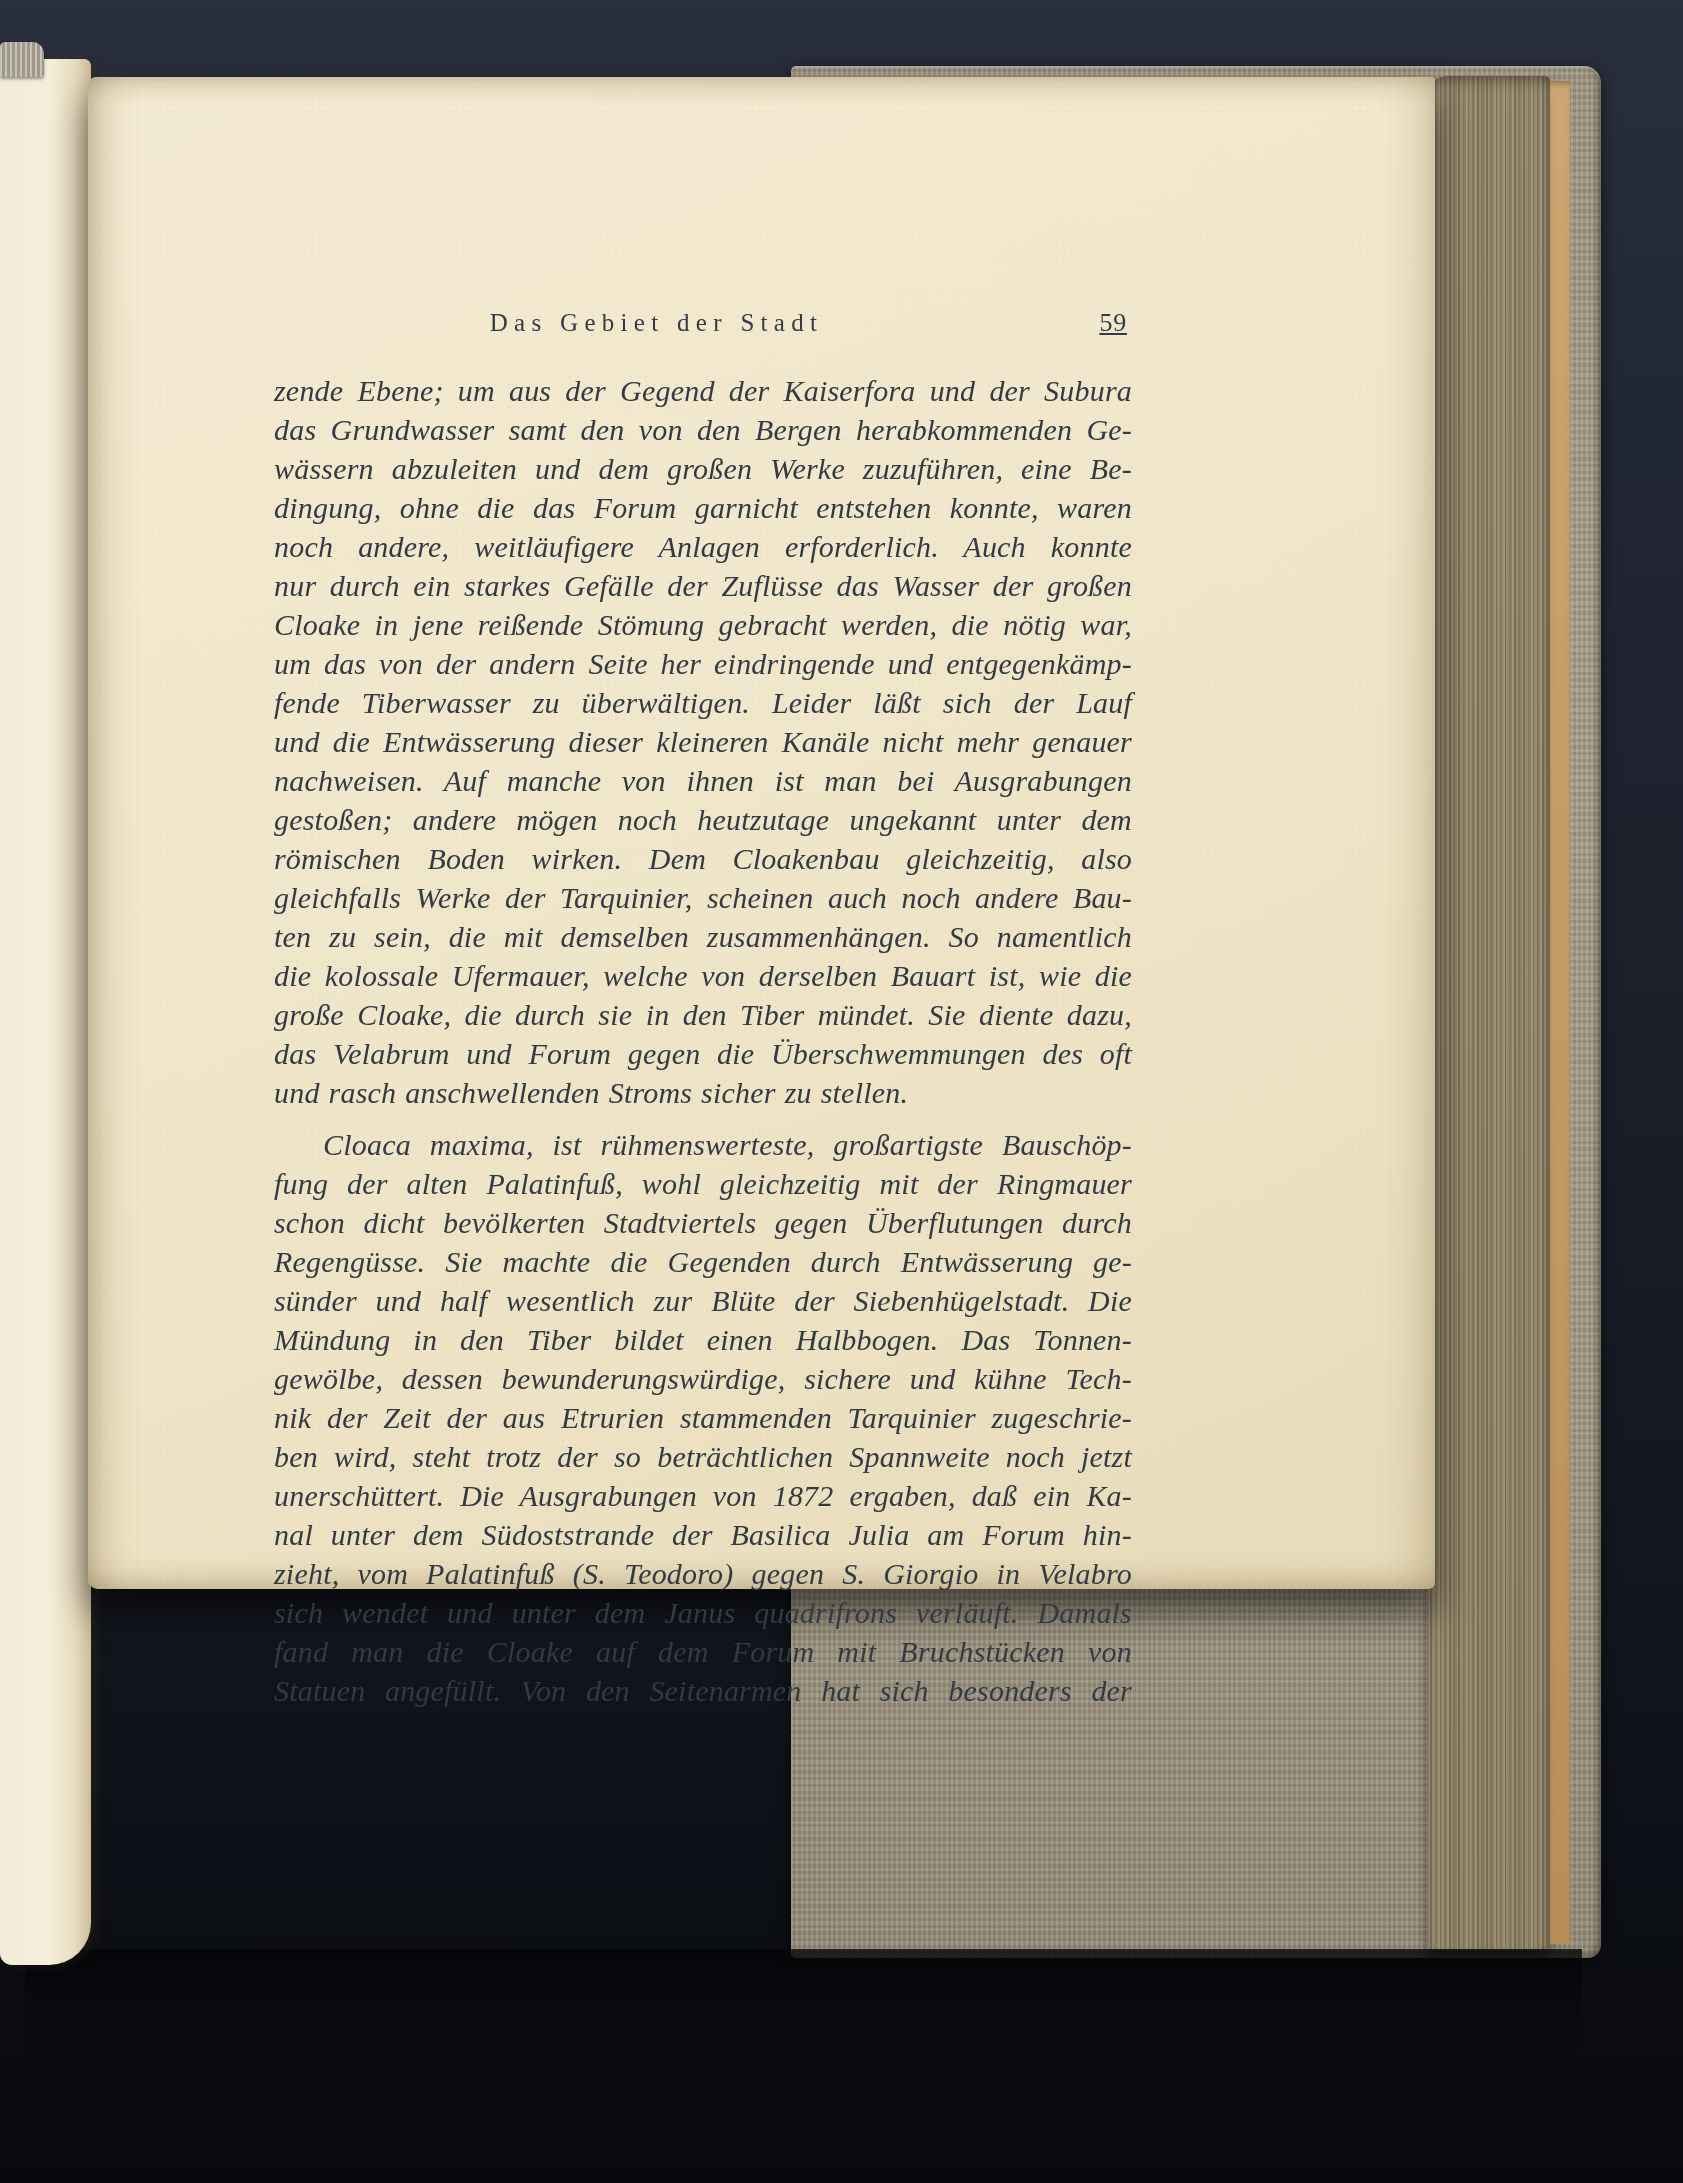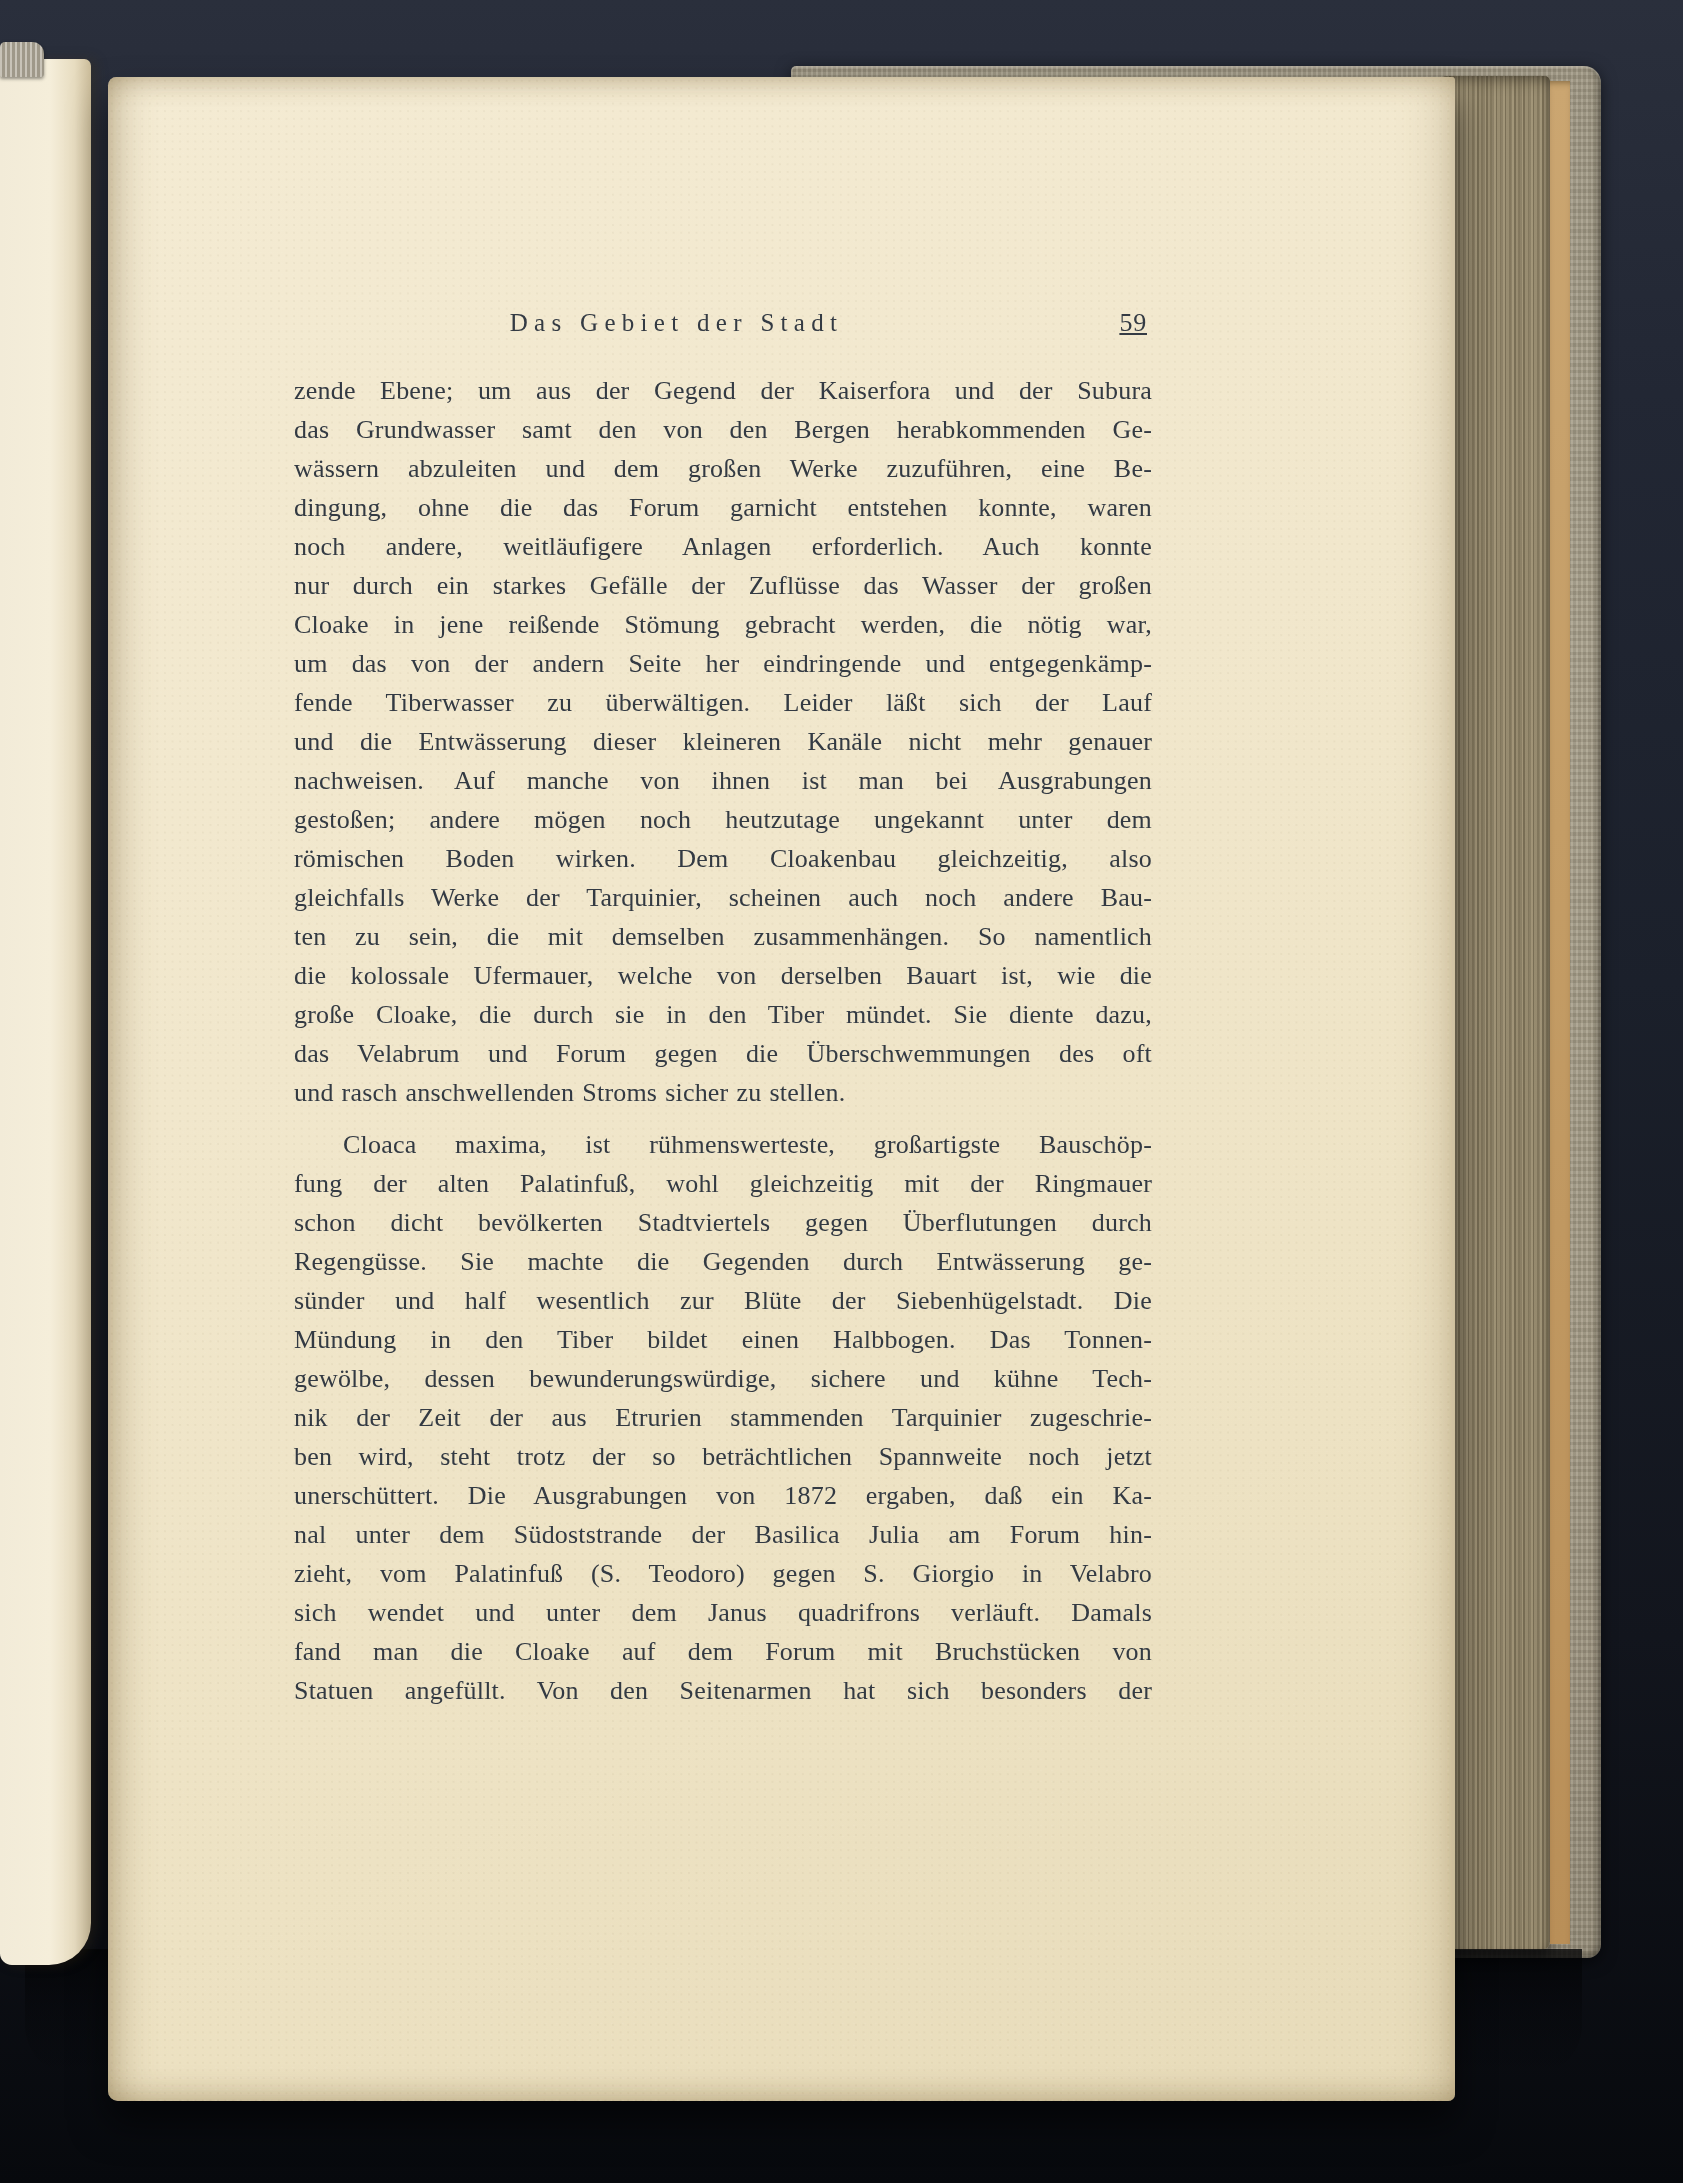--- a/index.html
+++ b/index.html
@@ -49,30 +49,29 @@
     position:absolute;left:0;top:42px;width:44px;height:35px;
     background:
       repeating-linear-gradient(90deg,rgba(255,255,255,.25) 0 2.5px,rgba(90,85,70,.25) 2.5px 5px),
       #b6afa0;
     border-radius:5px 11.8px 3.4px 1.7px;
     box-shadow:0 1.7px 3.4px rgba(0,0,0,.4);
   }
 
   
   .page{
-    position:absolute;left:88px;top:77px;width:1347px;height:2024px;
+    position:absolute;left:88px;top:77px;width:1347px;height:1512px;
     background:linear-gradient(155deg,#f4ebd3 0%,#f1e7cc 40%,#ede2c3 72%,#e7dbb9 100%);
     border-radius:8.4px 3.4px 6.7px 10px;
     box-shadow:
       0 22px 37px rgba(0,0,0,.55),
       inset 25px 0 39px -18.5px rgba(120,98,55,.45),
       inset -29px 0 50px -25px rgba(120,98,55,.38),
       inset 0 17px 29px -20px rgba(120,98,55,.40),
       inset 0 -22px 34px -23.6px rgba(120,98,55,.35);
-    margin-left: 20px;
   }
   .page .grain{
     position:absolute;inset:0;pointer-events:none;border-radius:inherit;
     background-image:
       radial-gradient(rgba(110,90,50,.05) 0.8px,transparent 1.2px),
       radial-gradient(rgba(255,252,240,.08) 0.8px,transparent 1.2px);
     background-size:7.6px 7.6px,11px 11px;
     background-position:0 0,3.4px 5px;
   }
 
@@ -88,21 +87,21 @@
     color:#343b44;font-size:25px;
   }
   .header-title{
     position:absolute;left:0;right:93px;text-align:center;
     letter-spacing:6.3px;white-space:nowrap;
   }
   .page-number{position:absolute;right:5px;top:-0.8px;font-size:26px;letter-spacing:0.8px;text-decoration:underline;}
 
   .text-block{
     position:absolute;left:186px;top:294px;width:858px;
-    color:#333a43;font-size:26px;line-height:39px;word-spacing:1.3px;letter-spacing:0.2px;
+    color:#333a43;font-size:30px;line-height:39px;word-spacing:1.3px;letter-spacing:0.2px;font-style:italic;
   }
   .para{margin:0;}
   .para + .para{margin-top:12.6px;}
   .line{text-align:justify;text-align-last:justify;white-space:normal;}
   .line.last{text-align-last:left;}
   .para.indent .line:first-child{text-indent:49px;}
 </style>
 </head>
 <body>
 

